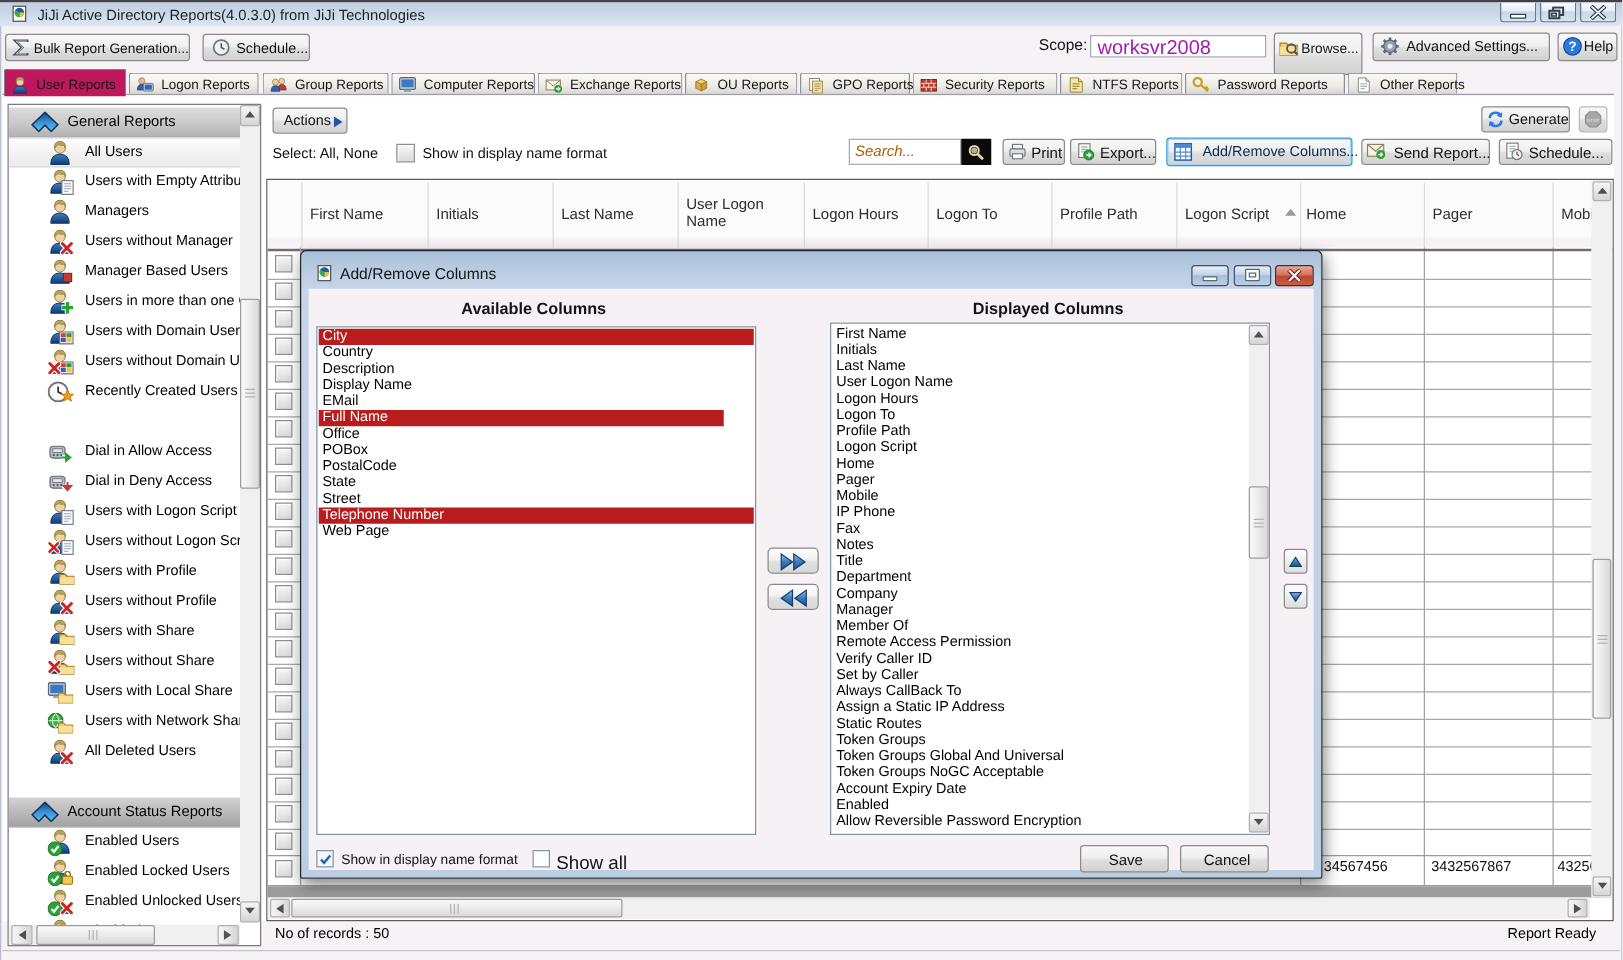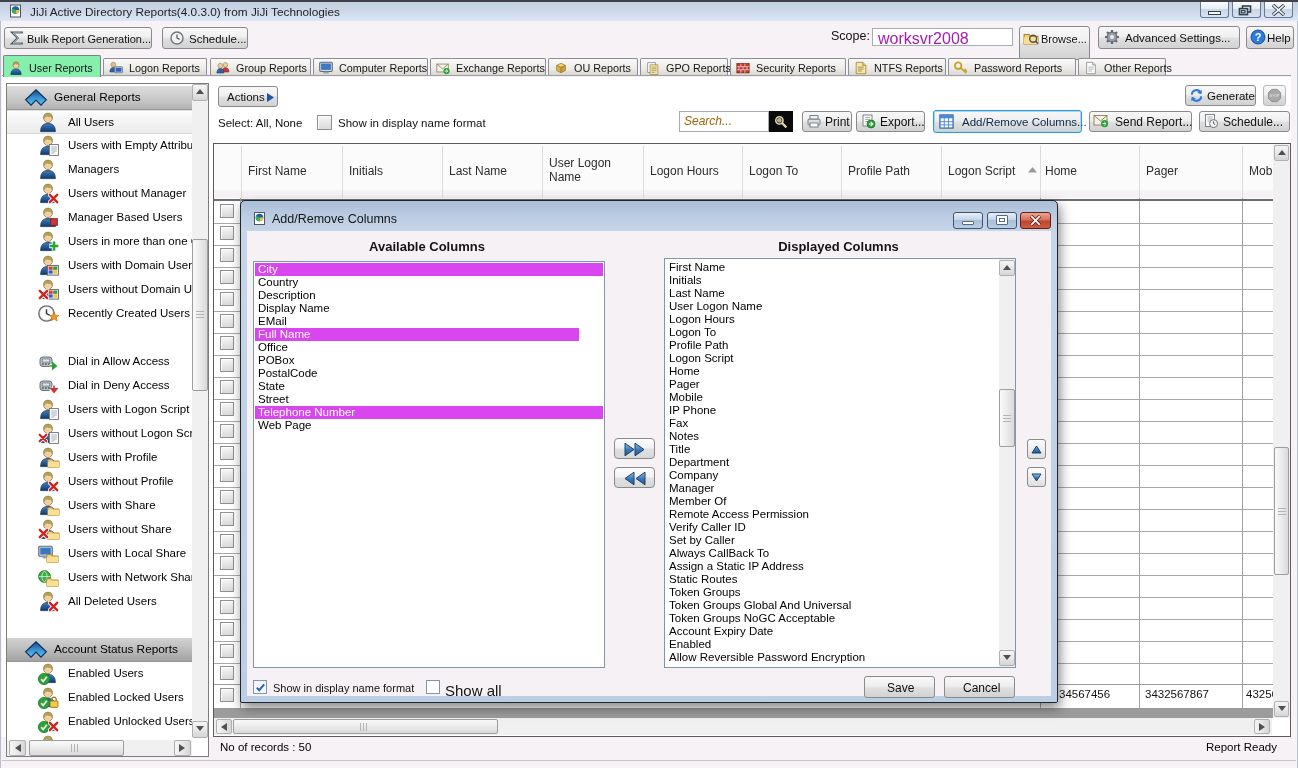--- a/index.html
+++ b/index.html
@@ -2,21 +2,21 @@
 <html><head><meta charset="utf-8"><style>
 *{margin:0;padding:0;box-sizing:border-box}
 html,body{width:1298px;height:768px;overflow:hidden;background:#fff;font-family:"Liberation Sans",sans-serif}
 #win{position:absolute;left:0;top:0;width:1298px;height:768px;background:#f6f2f5;overflow:hidden}
 .a{position:absolute}
 #titlebar{position:absolute;left:0;top:2px;width:1298px;height:19px;background:linear-gradient(#c2cfdf 0%,#cbd7e8 45%,#d3deee 70%,#dce6f6 100%)}
 .capbtn{position:absolute;top:2px;height:16px;border:1px solid #67788f;border-top:none;background:linear-gradient(#fbfdfe,#e4edf7 45%,#cad7e9 50%,#d8e3f1);border-radius:0 0 3px 3px}
 .btn{position:absolute;border:1px solid #8a8a8a;border-radius:3px;background:linear-gradient(#f8f8f8,#efefef 45%,#dfdfdf 55%,#d2d2d2);font-size:12px;color:#111}
 .btn span{position:absolute;white-space:nowrap}
 .tab{position:absolute;top:58px;height:17px;border:1px solid #8c8f98;border-bottom:none;border-radius:2px 2px 0 0;background:linear-gradient(#faf9f7,#edebe7 60%,#dbd7d1);font-size:10.8px;color:#151515}
-.tab.sel{top:55px;height:22px;background:#86efac;border-color:#7e8089;z-index:3}
+.tab.sel{top:55px;height:22px;background:#be185d;border-color:#7e8089;z-index:3}
 .tabic{position:absolute;left:4px;top:2px;width:16px;height:14px}
 .tab.sel .tabic{top:5px}
 .tabtx{position:absolute;left:25px;top:3px;white-space:nowrap}
 .tab.sel .tabtx{top:6px}
 #lpanel{position:absolute;left:6px;top:83px;width:203px;height:674px;border:1px solid #7c7c7c;background:#fff;overflow:hidden}
 .navhdr{position:absolute;left:0;width:185px;height:24px;background:linear-gradient(#dedede,#c9c9c9 55%,#b4b4b4);border-bottom:1px solid #979797;font-size:11.8px;color:#000}
 .navhdr.dark{background:linear-gradient(#d2d2d2,#b9b9b9 55%,#a2a2a2)}
 .navitem{position:absolute;left:0;width:185px;height:24px;font-size:11.5px;color:#000}
 .ntx{position:absolute;left:61px;top:5px;white-space:nowrap}
 .htx{position:absolute;left:47px;top:4px;white-space:nowrap}
@@ -30,21 +30,21 @@
 #grid{position:absolute;left:213px;top:143px;width:1078px;height:594px;border:1px solid #5c5c5c;background:#fff;overflow:hidden}
 .ghtx{position:absolute;font-size:12px;color:#2d2d2d;white-space:nowrap}
 .gsep{position:absolute;width:1px;background:#dcdcdc}
 .grline{position:absolute;height:1px;background:#d9d9d9}
 .chk{position:absolute;width:14px;height:14px;border:1px solid #8f8f8f;background:linear-gradient(#f7f7f7,#dadada);box-shadow:inset 1px 1px 0 #fff}
 #dlg{position:absolute;left:240px;top:200px;width:818px;height:503px;background:linear-gradient(#aabfd8 0%,#bfd0e5 20px,#c6d5e8 31px,#bccee3 100%);border:1px solid #20262e;border-radius:5px 5px 2px 2px;box-shadow:2px 5px 12px rgba(30,30,30,.55)}
 #dlgin{position:absolute;left:6px;top:30px;width:804px;height:465px;background:#f6f1f4}
 .dtx{position:absolute;font-size:12.5px;color:#141414;white-space:nowrap}
 .listbox{position:absolute;background:#fff;border:1px solid #8296a8;font-size:12px;color:#000;overflow:hidden}
 .li{position:absolute;left:1px;height:13px;line-height:13px;padding-left:3px;white-space:nowrap;font-size:11.5px}
-.lisel{background:#d946ef;color:#fff}
+.lisel{background:#b91c1c;color:#fff}
 .cb{position:absolute;width:14px;height:14px;border:1px solid #8296a8;background:#fff}
 #statusbar{position:absolute;left:2px;top:736px;width:1294px;height:27px;font-size:12px;color:#000}
 .t11{font-size:11.5px;color:#111;white-space:nowrap}
 </style></head><body>
 
 <svg width="0" height="0" style="position:absolute">
 <defs>
 <linearGradient id="gB" x1="0" y1="0" x2="0" y2="1">
         <stop offset="0" stop-color="#4080c4"></stop>
         <stop offset="1" stop-color="#0e3a70"></stop>

